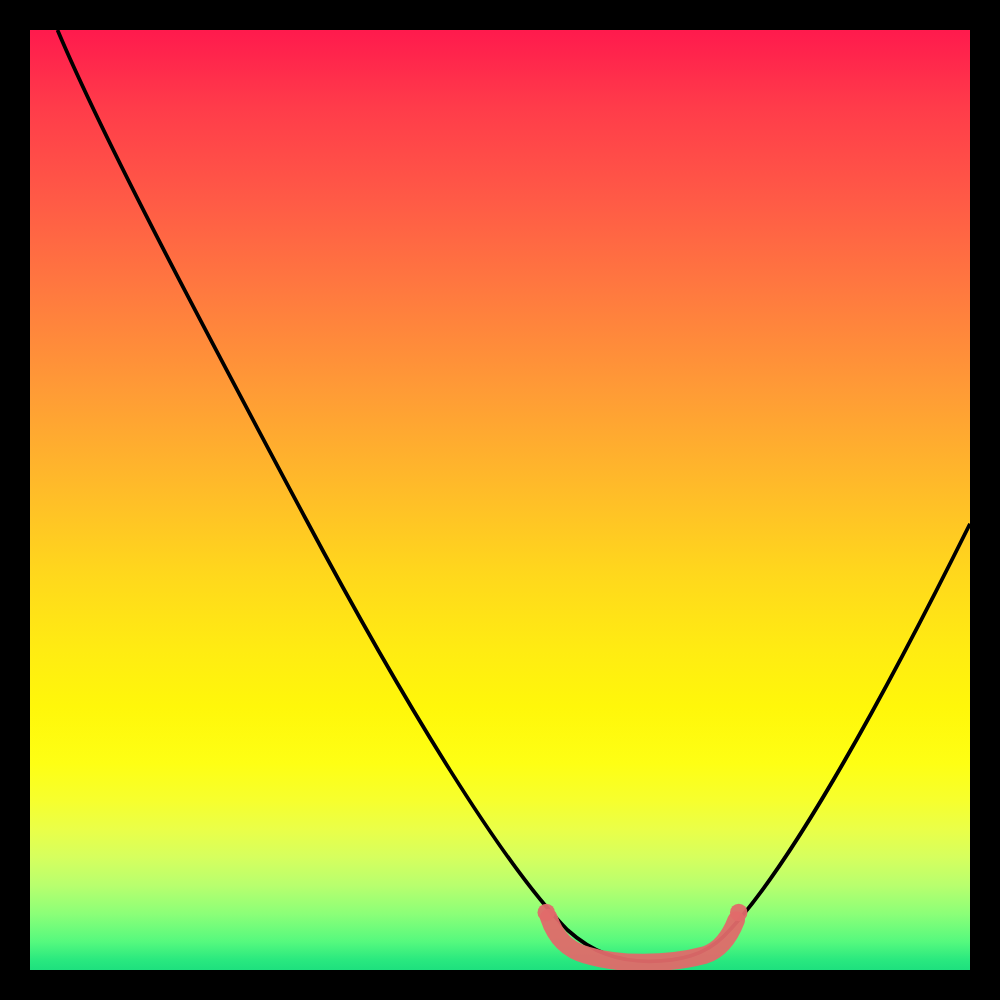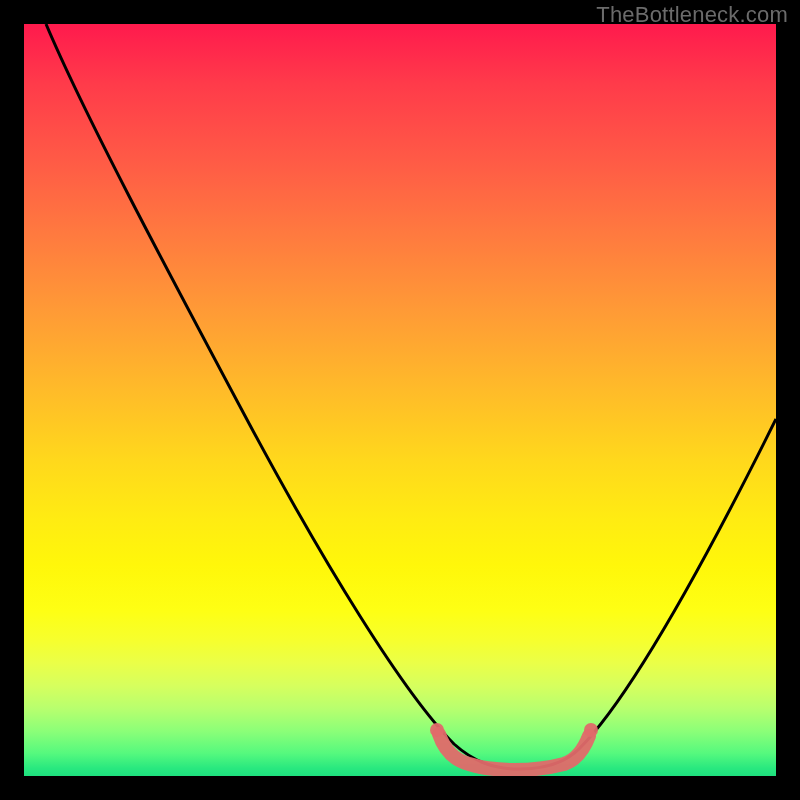--- a/index.html
+++ b/index.html
@@ -84,15 +84,14 @@
                C 470 748, 510 748, 540 740
                C 552 736, 560 725, 565 712" stroke="#e06a6a" stroke-width="14" stroke-linecap="round" fill="none" opacity="0.95"></path>
 
       <circle cx="413" cy="706" r="7" fill="#e06a6a" opacity="0.95"></circle>
 
       <circle cx="567" cy="706" r="7" fill="#e06a6a" opacity="0.95"></circle>
     </svg>
 
   </div>
 
-  <div class="watermark">TheBottleneck.com</div>
 
 </div>
 
 </body></html>

